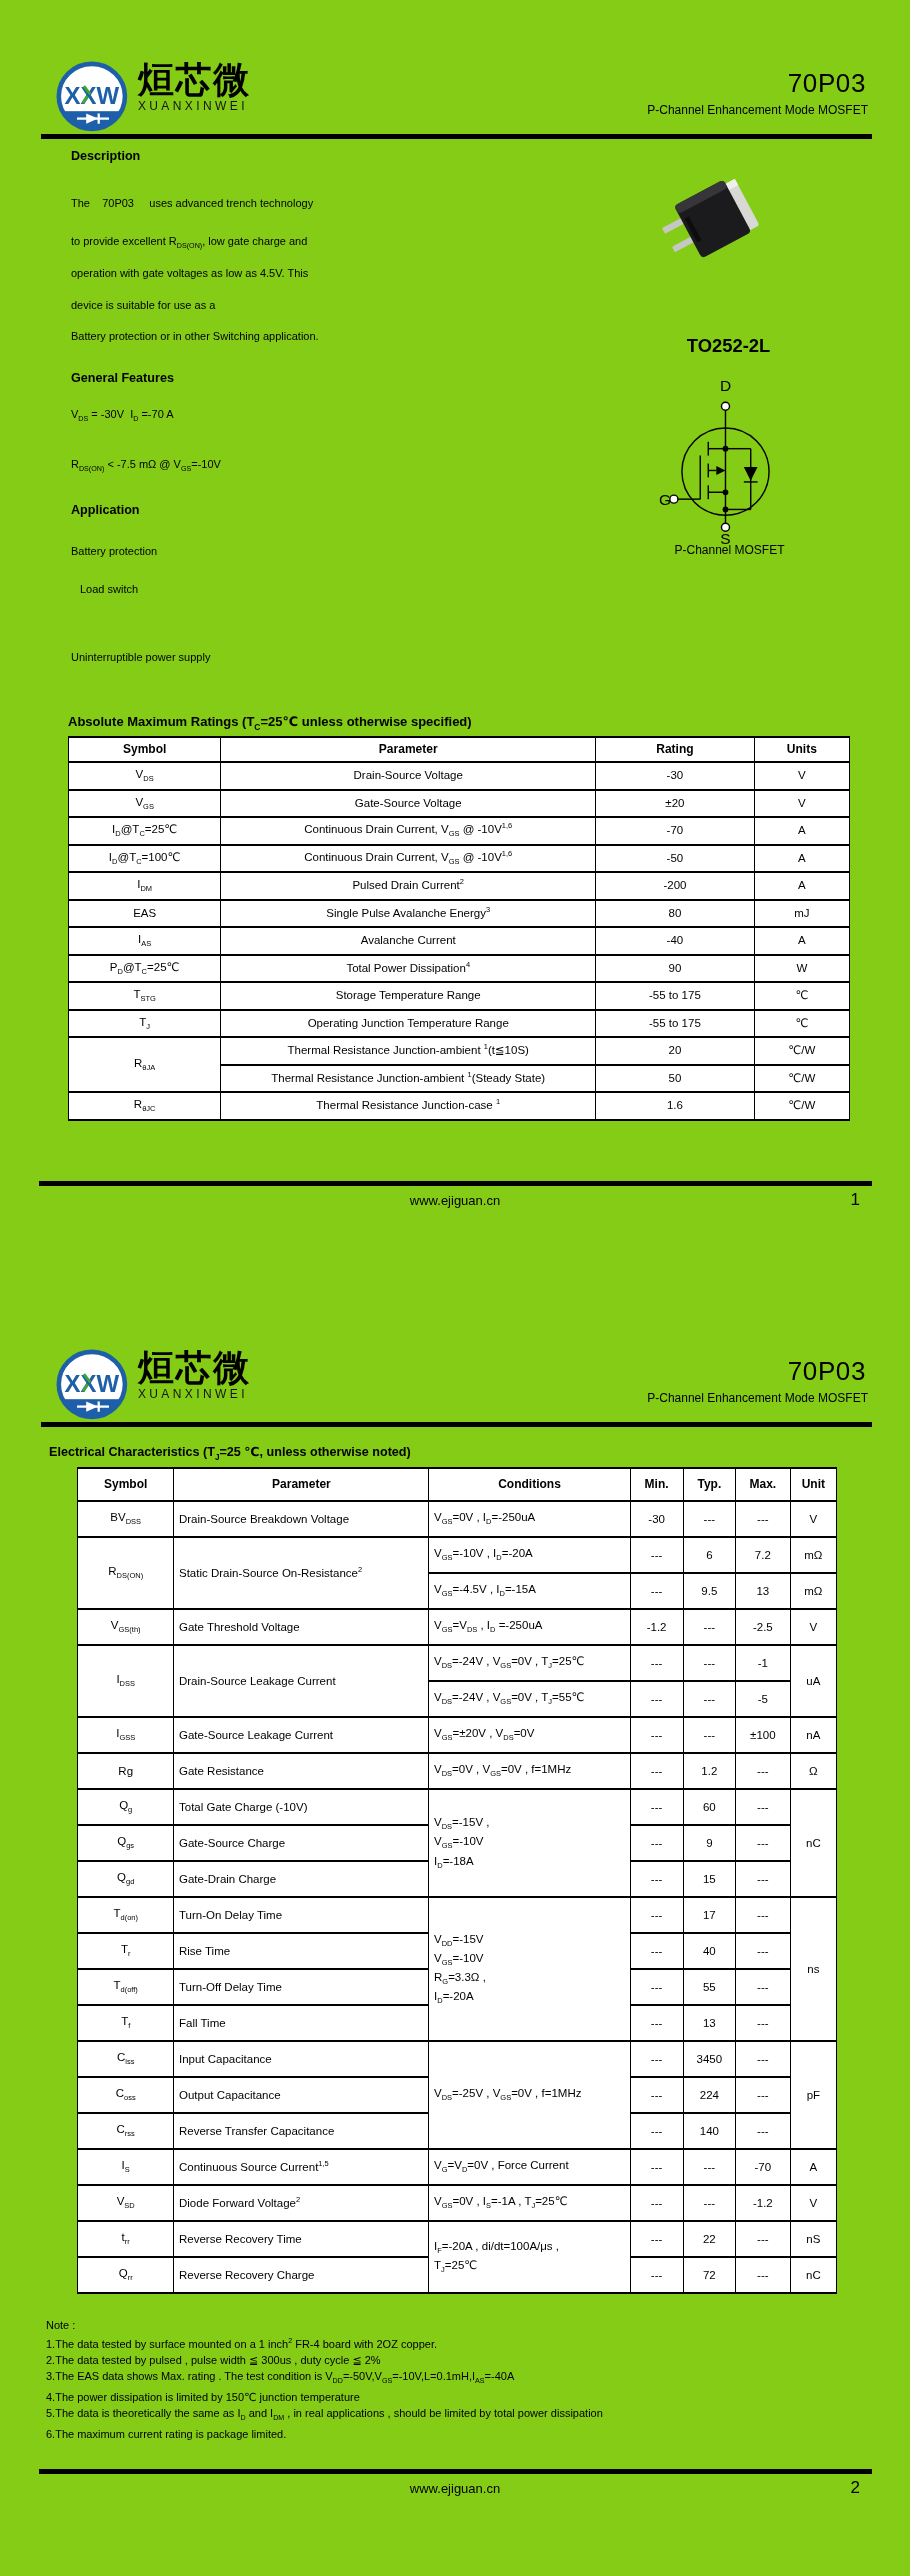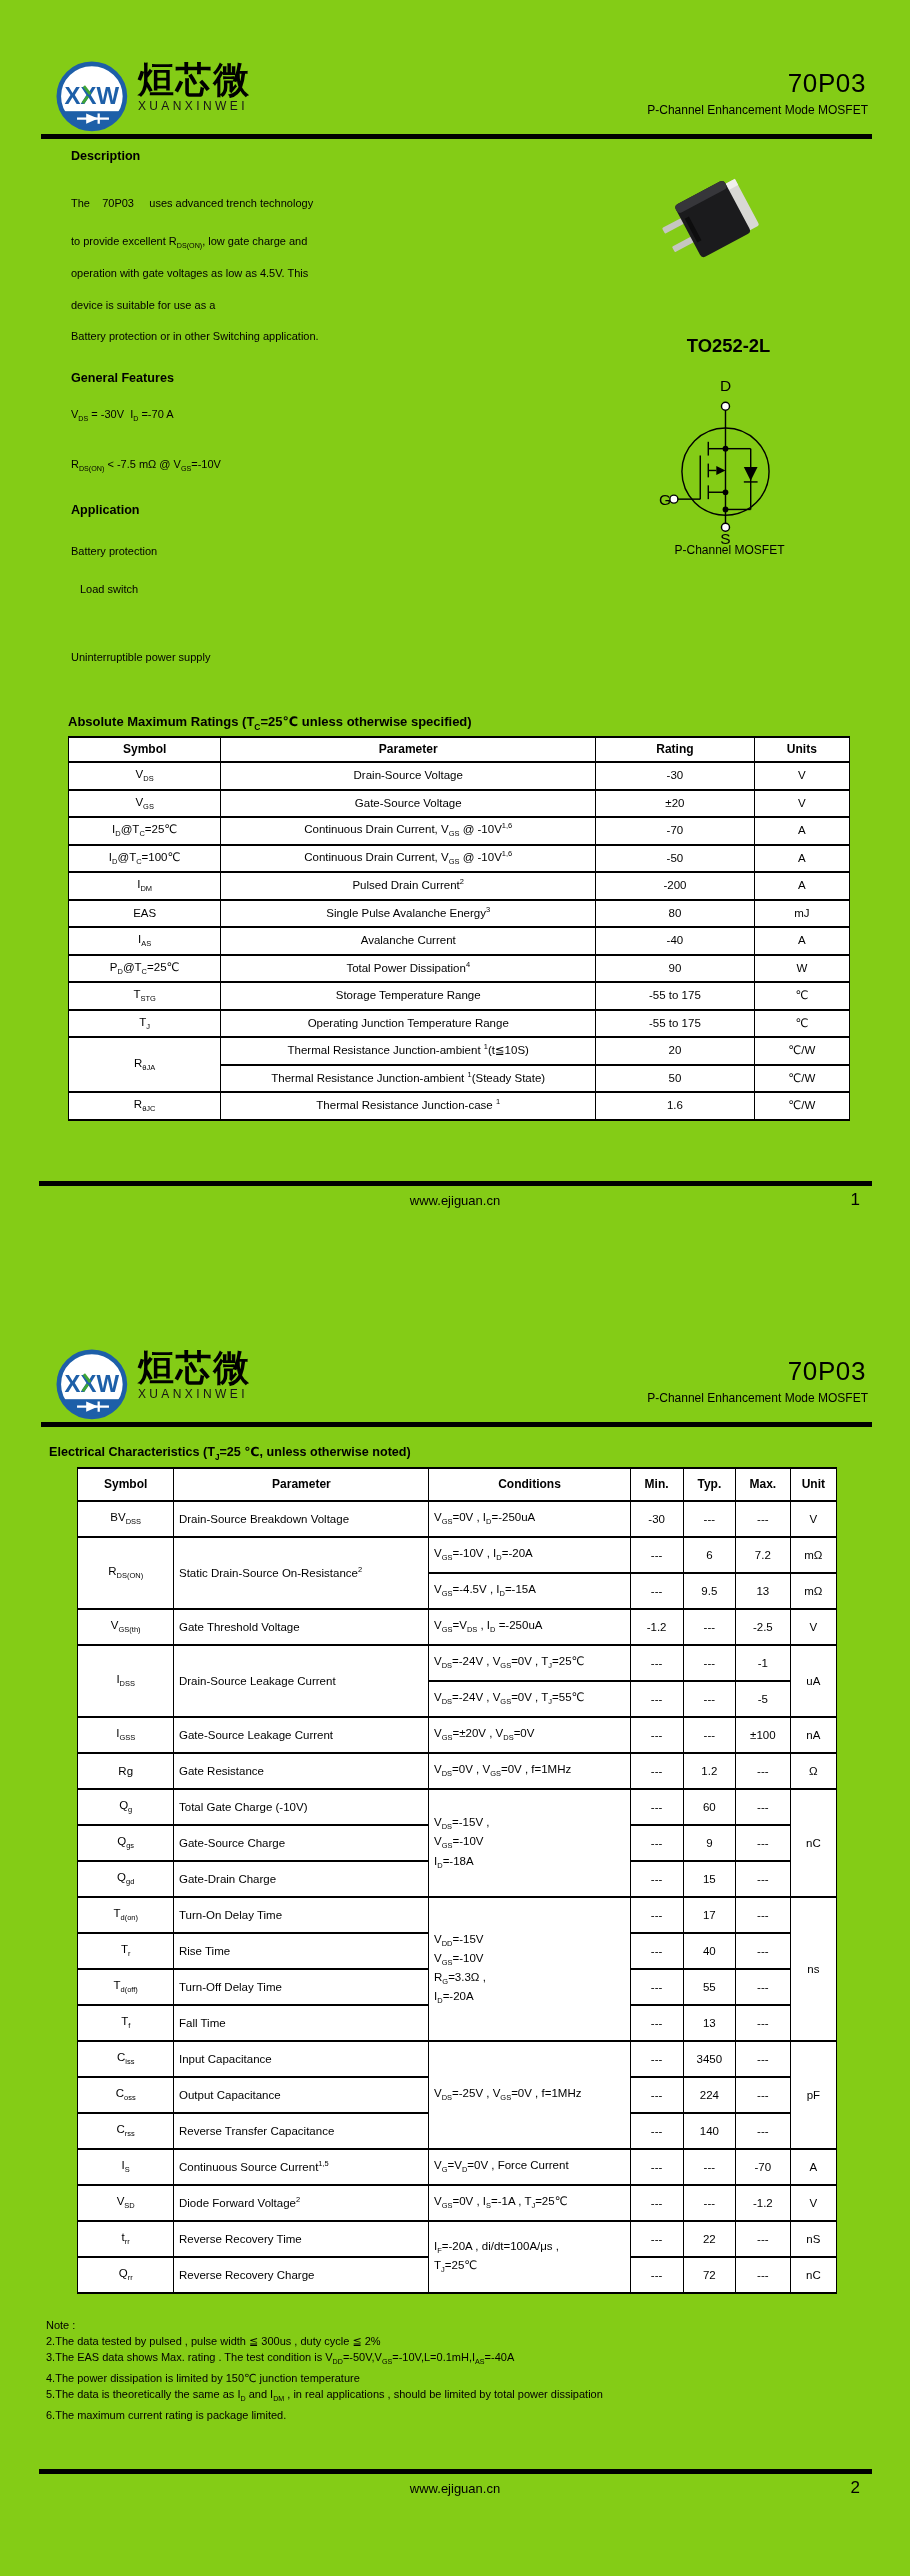--- a/index.html
+++ b/index.html
@@ -480,20 +480,21 @@
             <td>72</td>
             <td>---</td>
             <td>nC</td>
           </tr>
         </tbody>
       </table>
   </div>
 
   <div class="abs notes" style="top:1029px;">
     <div>Note :</div>
+    <div>1.The data tested by surface mounted on a 1 inch<sup>2</sup> FR-4 board with 2OZ copper.</div>
     <div>2.The data tested by pulsed , pulse width ≦ 300us , duty cycle ≦ 2%</div>
     <div>3.The EAS data shows Max. rating . The test condition is V<sub>DD</sub>=-50V,V<sub>GS</sub>=-10V,L=0.1mH,I<sub>AS</sub>=-40A</div>
     <div>4.The power dissipation is limited by 150℃ junction temperature</div>
     <div>5.The data is theoretically the same as I<sub>D</sub> and I<sub>DM</sub> , in real applications , should be limited by total power dissipation</div>
     <div>6.The maximum current rating is package limited.</div>
   </div>
 
   <div class="abs ft-rule"></div>
   <div class="abs ft-site">www.ejiguan.cn</div>
   <div class="abs ft-page">2</div>

